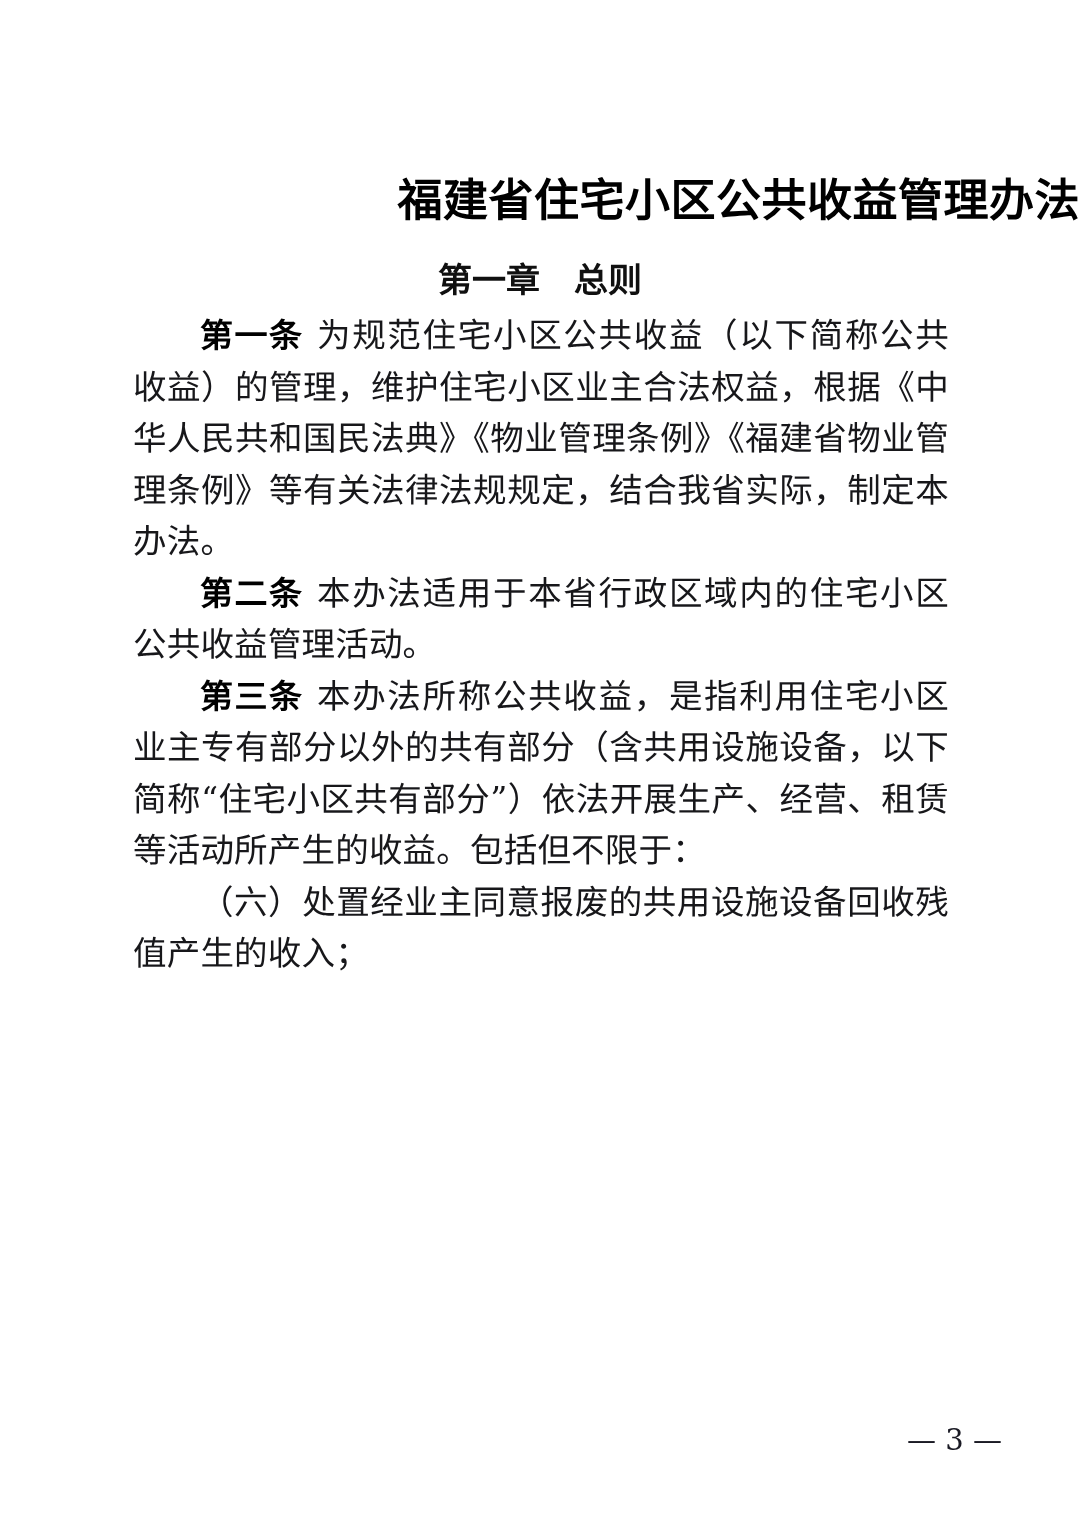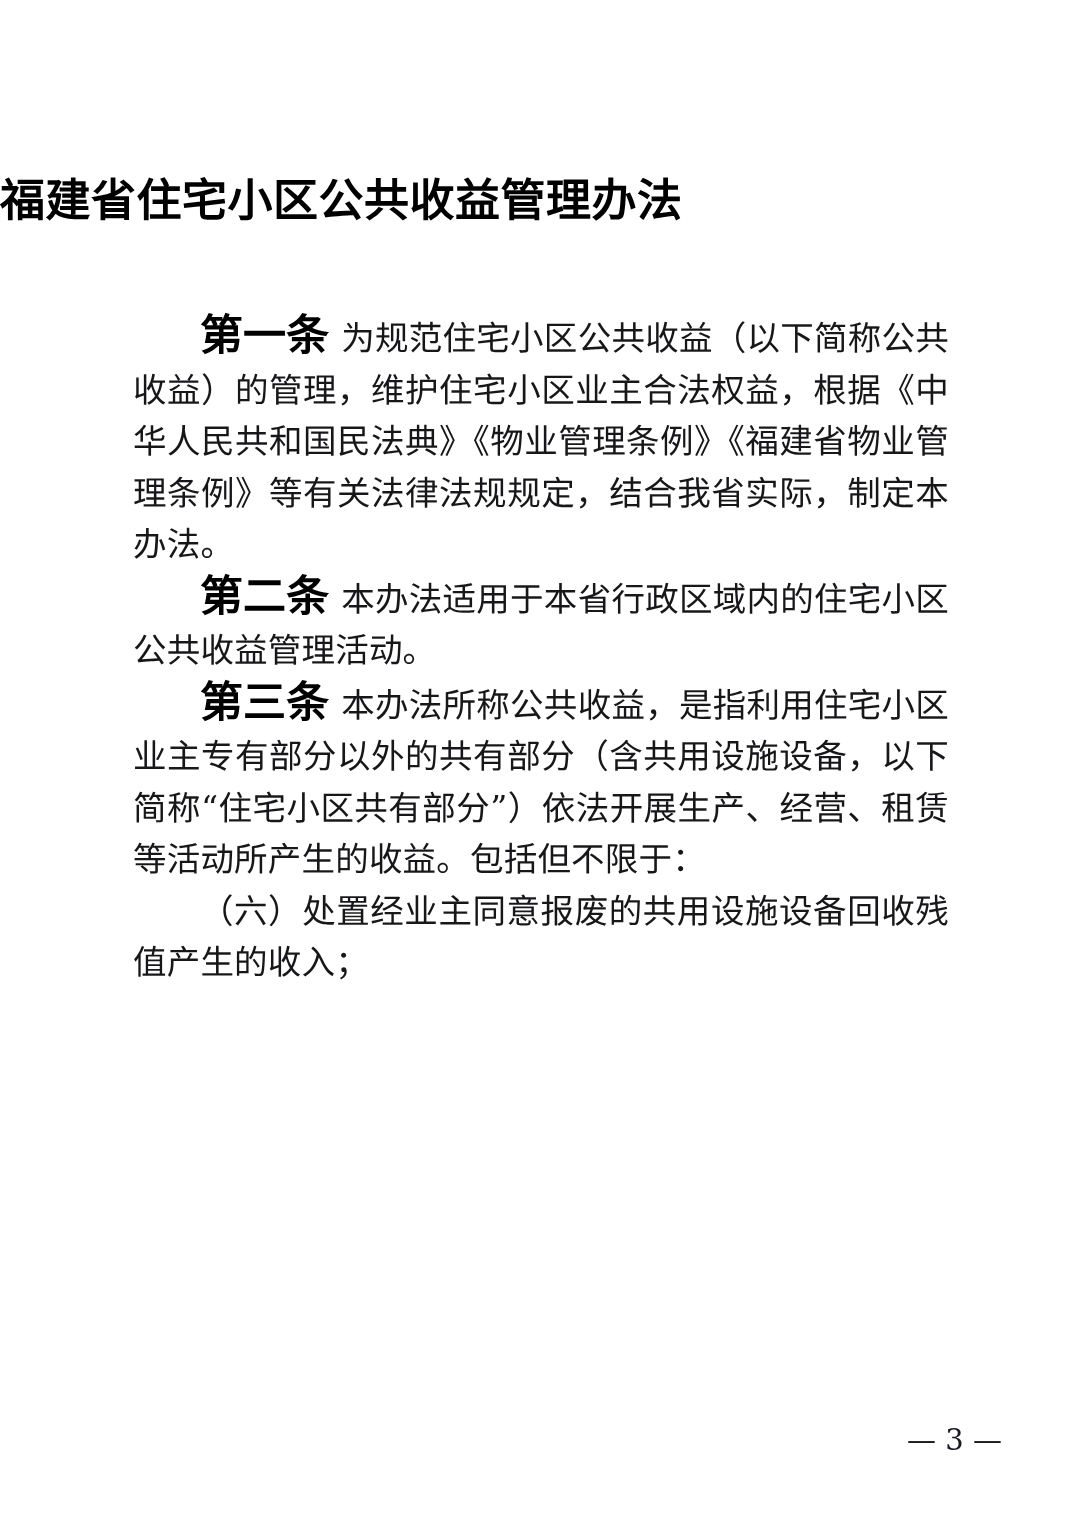--- a/index.html
+++ b/index.html
@@ -20,21 +20,21 @@
     color: #0d0d0d;
     box-sizing: border-box;
   }
 
   
   .doc-title {
     position: absolute;
     top: 143px;
     left: 0;
     width: 1080px;
-    text-align: left;
+    text-align: right;
     font-family: "DejaVu Serif", "Liberation Serif", serif;
     font-weight: 700;
     font-size: 45px;
     line-height: 56px;
     letter-spacing: 0.5px;
     color: #000000;
     white-space: nowrap;
   }
 
   
@@ -69,21 +69,21 @@
     text-justify: inter-character;
     margin: 0;
     letter-spacing: 0.2px;
     text-indent: 67px;
   }
 
   
   .art-no {
     font-family: "Liberation Sans", "DejaVu Sans", sans-serif;
     font-weight: 700;
-    font-size: 43px;
+    font-size: 33px;
     letter-spacing: 0;
     color: #000000;
   }
 
   .art-gap { display: inline-block; width: 12px; }
 
   
   .para.item {
     text-indent: 67px;
   }
@@ -104,20 +104,21 @@
     white-space: pre;
   }
 </style>
 </head>
 <body>
 
 <div class="page">
 
   <h1 class="doc-title">福建省住宅小区公共收益管理办法</h1>
 
+  <div class="chapter-heading">第一章　总则</div>
 
   <div class="body-col">
 
     <p class="para">
       <span class="art-no">第一条</span><span class="art-gap"></span><span>为规范住宅小区公共收益（以下简称公共收益）的管理，维护住宅小区业主合法权益，根据《中华人民共和国民法典》《物业管理条例》《福建省物业管理条例》等有关法律法规规定，结合我省实际，制定本办法。</span>
     </p>
 
     <p class="para">
       <span class="art-no">第二条</span><span class="art-gap"></span><span>本办法适用于本省行政区域内的住宅小区公共收益管理活动。</span>
     </p>

